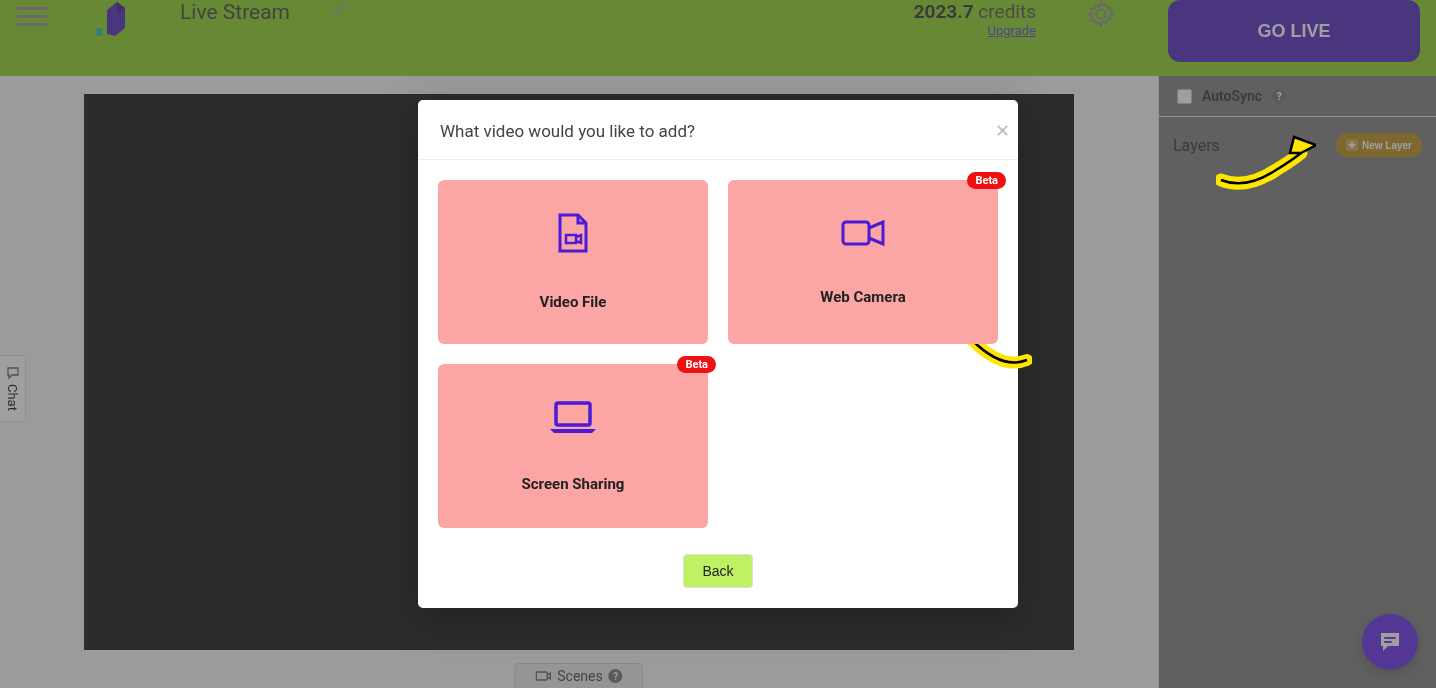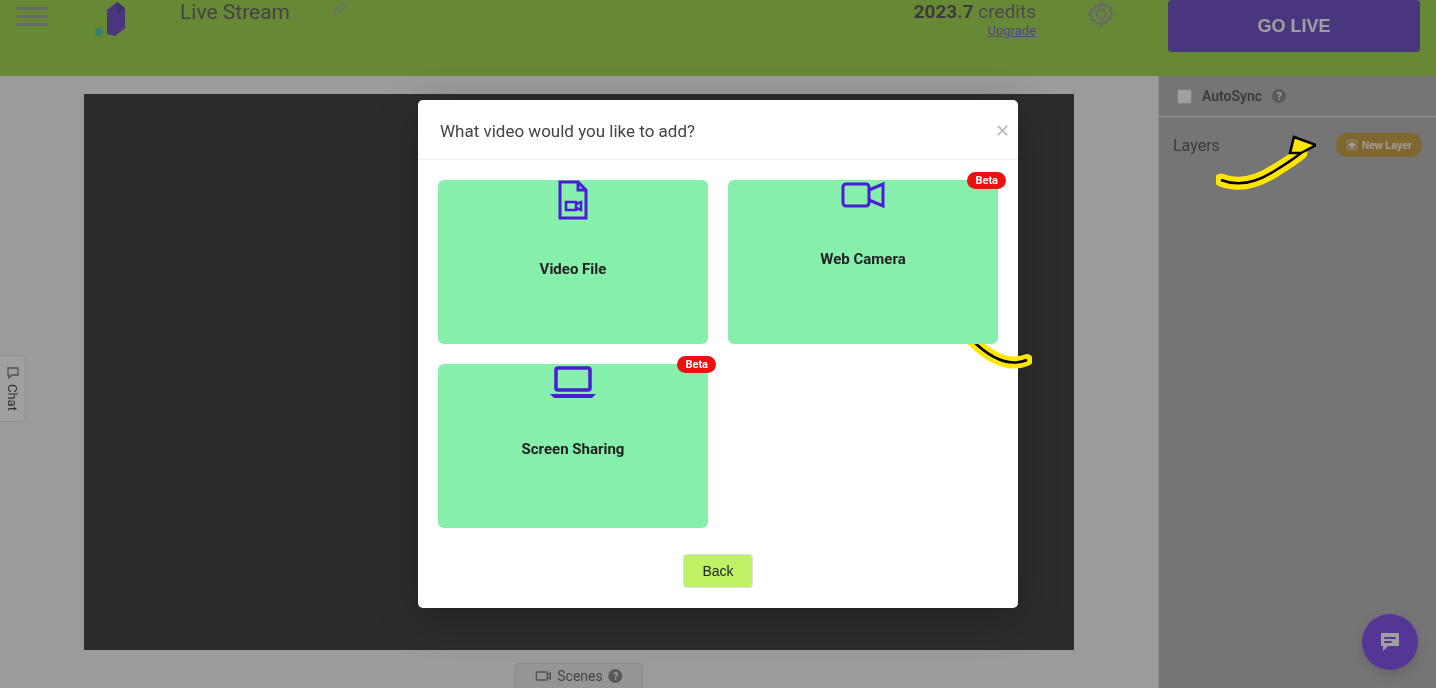--- a/index.html
+++ b/index.html
@@ -30,27 +30,27 @@
   .logo { width: 40px; height: 38px; margin-right: 14px; }
   .title { font-size: 21px; color: #333; font-weight: 400; }
   .edit-icon { margin-left: 10px; color: #999; cursor: pointer; }
   .header-spacer { flex: 1; }
   .credits-wrap { text-align: right; margin-right: 18px; }
   .credits-line { font-size: 19px; color: #444; }
   .credits-num { font-weight: 700; color: #222; }
   .upgrade { font-size: 13px; color: #5533cc; text-decoration: underline; cursor: pointer; display: block; text-align: right; }
   .gear { width: 28px; height: 28px; margin-right: 20px; cursor: pointer; color: #888; }
   .go-live {
-    width: 252px; height: 52px;
+    width: 252px; height: 62px;
     background: #4416b8;
     color: #fff;
     font-weight: 700;
     font-size: 18px;
     border: none;
-    border-radius: 4px;
+    border-radius: 12px;
     cursor: pointer;
   }
   
   .main {
     display: flex;
     height: calc(100% - 76px);
   }
   .stage-area {
     flex: 1;
     position: relative;
@@ -91,21 +91,21 @@
   }
   .scenes-bar .help-dot, .help-dot {
     display: inline-flex; align-items: center; justify-content: center;
     width: 14px; height: 14px; border-radius: 50%;
     background: #666; color: #fff; font-size: 10px; font-weight: bold;
   }
   
   .right-panel {
     width: 278px;
     border-left: 1px solid #ddd;
-    background: #a3a3a3;
+    background: #737373;
   }
   .autosync-row {
     padding: 12px 18px;
     border-bottom: 1px solid #e4e4e4;
     display: flex; align-items: center; gap: 10px;
     font-size: 14px; font-weight: 600; color: #222;
   }
   .checkbox {
     width: 15px; height: 15px; border: 1px solid #bbb; border-radius: 2px; background: #fff;
   }
@@ -170,25 +170,25 @@
   }
   .modal-title { font-size: 17px; color: #444; }
   .close-x { color: #bbb; font-size: 18px; cursor: pointer; }
   .cards {
     display: grid;
     grid-template-columns: 1fr 1fr;
     gap: 20px;
     padding: 20px;
   }
   .card {
-    background: #86efac;
+    background: #fca5a5;
     border-radius: 6px;
     height: 164px;
     position: relative;
-    display: flex; flex-direction: column; align-items: center; justify-content: flex-start;
+    display: flex; flex-direction: column; align-items: center; justify-content: center;
     gap: 40px;
     cursor: pointer;
   }
   .card-icon { color: #4b1bd6; }
   .card-label { font-size: 15px; font-weight: 700; color: #222; }
   .beta-badge {
     position: absolute; top: -8px; right: -8px;
     background: #e11; color: #fff;
     font-size: 11px; font-weight: 700;
     padding: 2px 8px; border-radius: 10px;

